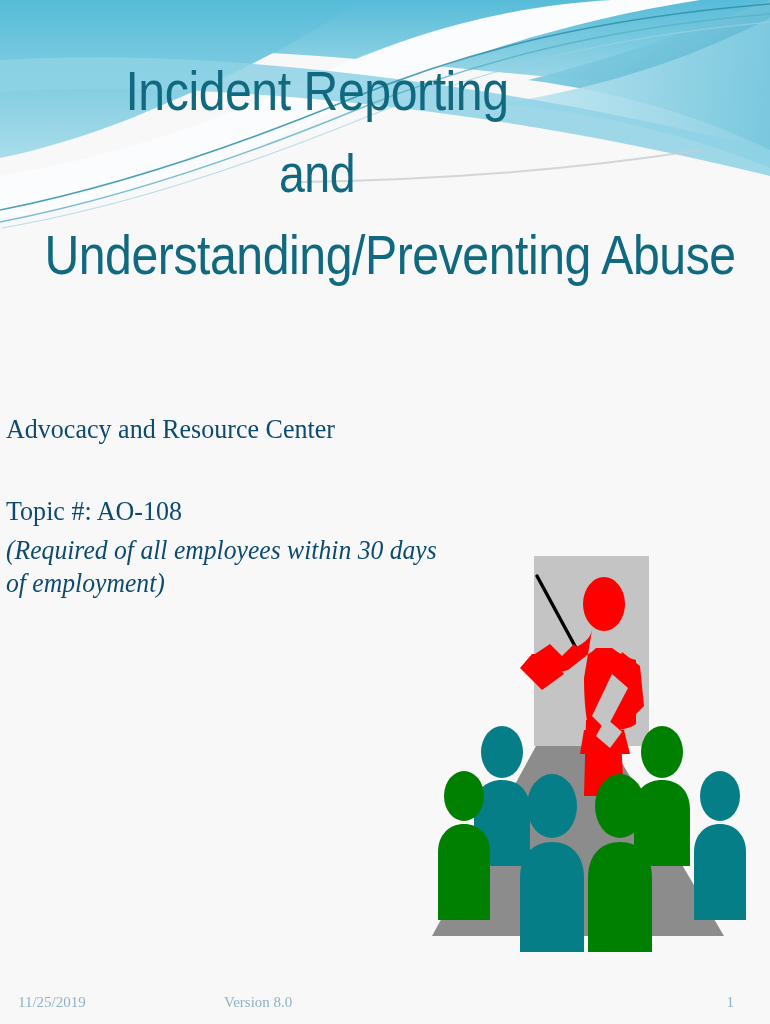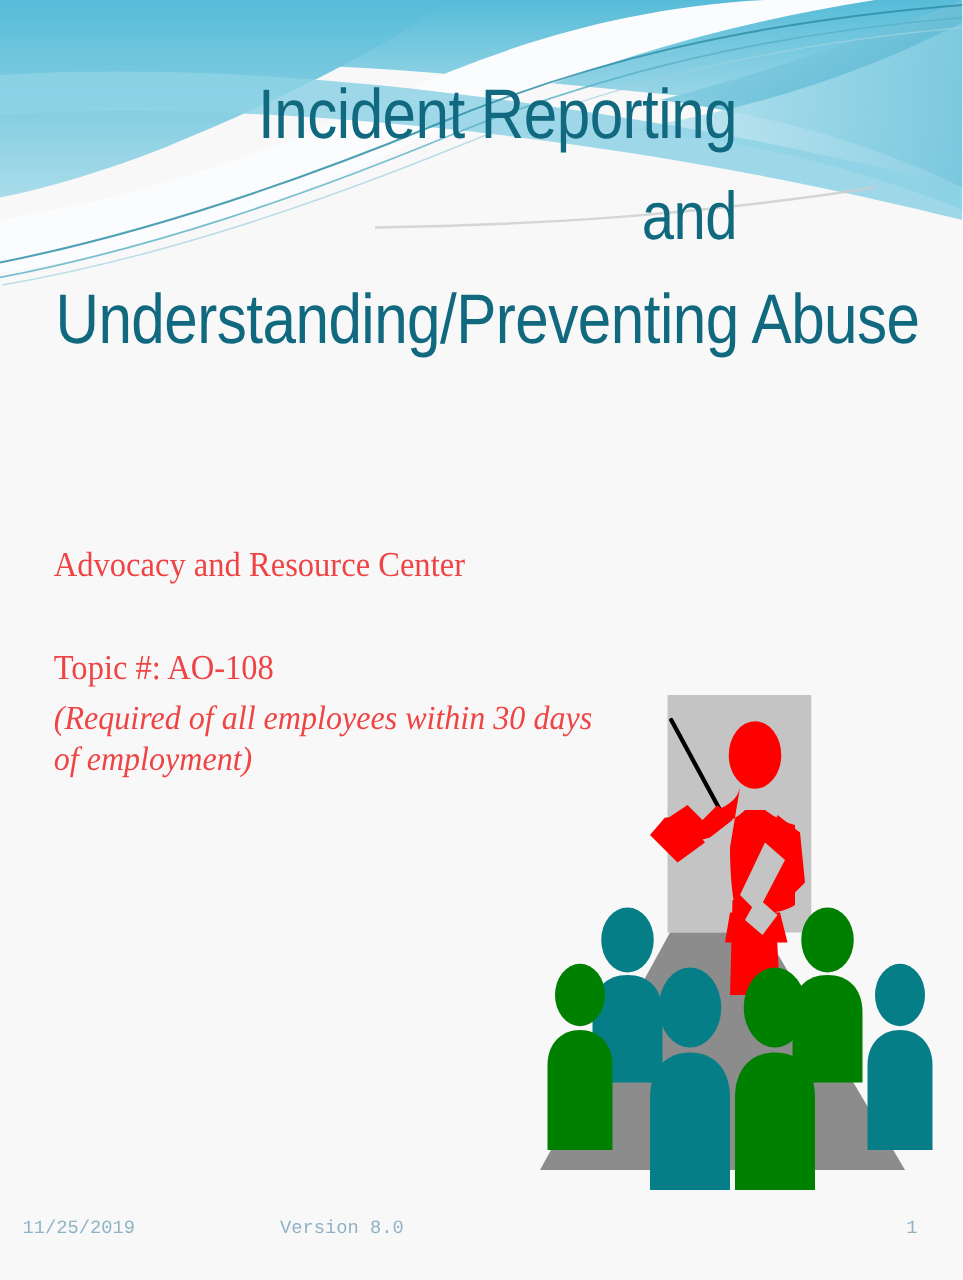--- a/index.html
+++ b/index.html
@@ -25,47 +25,46 @@
     height: 340px;
     pointer-events: none;
   }
 
   
   .title-block {
     position: absolute;
     left: 0;
     top: 50px;
     width: 634px;
-    text-align: right;
+    text-align: center;
     z-index: 5;
   }
   .title-line {
     font-family: "Liberation Sans Narrow", "Liberation Sans", sans-serif;
     font-size: 56px;
     line-height: 82px;
     color: #11697f;
     font-weight: 400;
     letter-spacing: -0.5px;
     transform: scaleX(0.86);
     transform-origin: center;
     white-space: nowrap;
   }
   .title-line.l2 { font-size: 54px; }
   .title-line.l3 { font-size: 56px; }
 
   
   .body-block {
     position: absolute;
     left: 6px;
-    top: 436px;
+    top: 412px;
     width: 470px;
     z-index: 5;
-    color: #ef4444;
+    color: #0c4a6e;
     font-family: "Liberation Serif", serif;
-    margin-left: 37px;
   }
   .org-line {
     font-size: 28px;
     line-height: 34px;
     transform: scaleX(0.93);
     transform-origin: left center;
     white-space: nowrap;
   }
   .topic-line {
     font-size: 28px;
@@ -92,25 +91,25 @@
     top: 548px;
     width: 340px;
     height: 410px;
     z-index: 4;
   }
 
   
   .footer {
     position: absolute;
     left: 0;
-    top: 974px;
+    top: 994px;
     width: 770px;
     height: 26px;
     z-index: 5;
-    font-family: Liberation Mono, monospace;
+    font-family: Liberation Serif, serif;
     font-size: 15px;
     color: #8fb3c4;
   }
   .footer .f-date {
     position: absolute;
     left: 18px;
     top: 0;
   }
   .footer .f-version {
     position: absolute;

